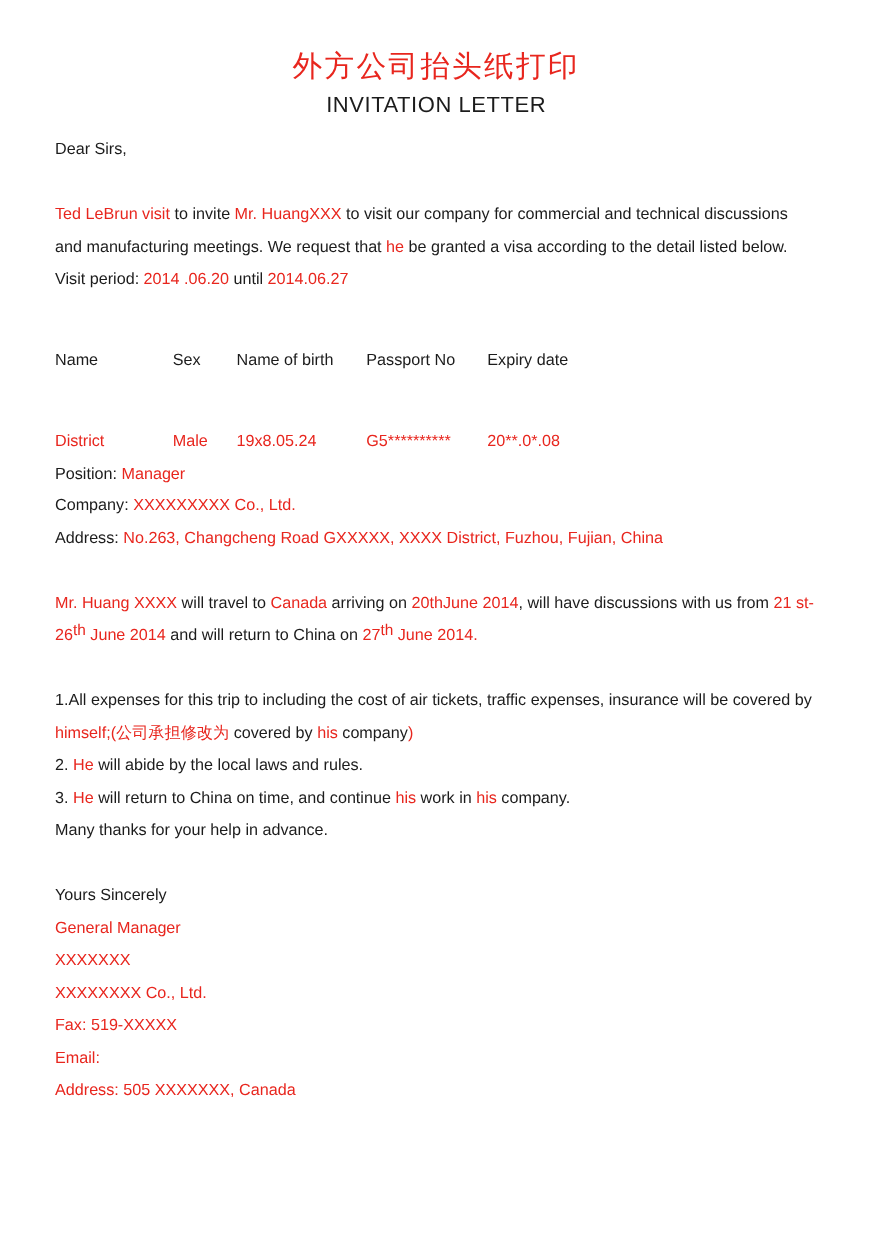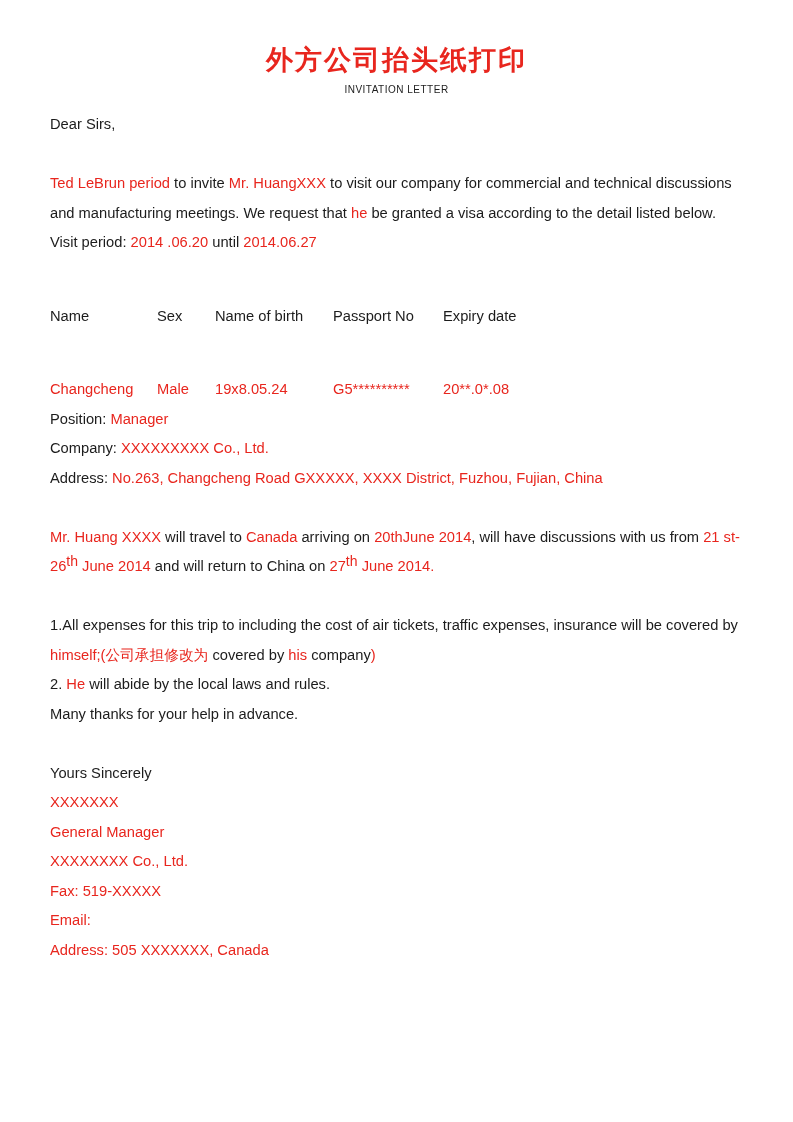--- a/index.html
+++ b/index.html
@@ -22,24 +22,24 @@
     overflow: hidden;
   }
   .title-cn {
     font-family: "Liberation Serif", "DejaVu Serif", serif;
     font-size: 27px;
     letter-spacing: 2px;
     color: var(--red);
     text-align: center;
     line-height: 1.2;
     margin: 0 0 8px 0;
-    font-weight: 700;
+    font-weight: 400;
   }
   .title-en {
-    font-size: 10px;
+    font-size: 20px;
     color: var(--black);
     text-align: center;
     letter-spacing: 0.5px;
     line-height: 1.2;
     margin: 0 0 14px 0;
   }
   #letter-body { width: 692px; }
   .line { line-height: 29.5px; min-height: 29.5px; }
   .blank { height: 29.5px; }
   .red { color: var(--red); }
@@ -60,35 +60,36 @@
 </style>
 </head>
 <body>
 
 <div class="page">
   <div class="title-cn">外方公司抬头纸打印</div>
   <div class="title-en">INVITATION LETTER</div>
   <div id="letter-body">
       <div class="line"><span class="black">Dear Sirs,</span></div>
       <div class="line blank"></div>
-      <div class="line"><span class="red">Ted LeBrun period</span><span class="black"> to invite </span><span class="red">Mr. HuangXXX</span><span class="black"> to visit our company for commercial and technical discussions and manufacturing meetings. We request that </span><span class="red">he</span><span class="black"> be granted a visa according to the detail listed below.</span></div>
+      <div class="line"><span class="red">Ted LeBrun visit</span><span class="black"> to invite </span><span class="red">Mr. HuangXXX</span><span class="black"> to visit our company for commercial and technical discussions and manufacturing meetings. We request that </span><span class="red">he</span><span class="black"> be granted a visa according to the detail listed below.</span></div>
       <div class="line"><span class="black">Visit period: </span><span class="red">2014 .06.20</span><span class="black"> until </span><span class="red">2014.06.27</span></div>
       <div class="line cols"><span class="col col-0 black">Name</span><span class="col col-1 black">Sex</span><span class="col col-2 black">Name of birth</span><span class="col col-3 black">Passport No</span><span class="col col-4 black">Expiry date</span></div>
-      <div class="line cols"><span class="col col-0 red">Changcheng</span><span class="col col-1 red">Male</span><span class="col col-2 red">19x8.05.24</span><span class="col col-3 red">G5**********</span><span class="col col-4 red">20**.0*.08</span></div>
+      <div class="line cols"><span class="col col-0 red">District</span><span class="col col-1 red">Male</span><span class="col col-2 red">19x8.05.24</span><span class="col col-3 red">G5**********</span><span class="col col-4 red">20**.0*.08</span></div>
       <div class="line"><span class="black">Position: </span><span class="red">Manager</span></div>
       <div class="line"><span class="black">Company: </span><span class="red">XXXXXXXXX Co., Ltd.</span></div>
       <div class="line"><span class="black">Address: </span><span class="red">No.263, Changcheng Road GXXXXX, XXXX District, Fuzhou, Fujian, China</span></div>
       <div class="line blank"></div>
       <div class="line"><span class="red">Mr. Huang XXXX</span><span class="black"> will travel to </span><span class="red">Canada</span><span class="black"> arriving on </span><span class="red">20thJune 2014</span><span class="black">, will have discussions with us from </span><span class="red">21 st-26</span><sup class="red">th</sup><span class="red"> June 2014</span><span class="black"> and will return to China on </span><span class="red">27</span><sup class="red">th</sup><span class="red"> June 2014.</span></div>
       <div class="line blank"></div>
       <div class="line"><span class="black">1.All expenses for this trip to including the cost of air tickets, traffic expenses, insurance will be covered by </span><span class="red">himself;(公司承担修改为</span><span class="black"> covered by </span><span class="red">his</span><span class="black"> company</span><span class="red">)</span></div>
       <div class="line"><span class="black">2. </span><span class="red">He</span><span class="black"> will abide by the local laws and rules.</span></div>
+      <div class="line"><span class="black">3. </span><span class="red">He</span><span class="black"> will return to China on time, and continue </span><span class="red">his</span><span class="black"> work in </span><span class="red">his</span><span class="black"> company.</span></div>
       <div class="line"><span class="black">Many thanks for your help in advance.</span></div>
       <div class="line blank"></div>
       <div class="line"><span class="black">Yours Sincerely</span></div>
+      <div class="line"><span class="red">General Manager</span></div>
       <div class="line"><span class="red">XXXXXXX</span></div>
-      <div class="line"><span class="red">General Manager</span></div>
       <div class="line"><span class="red">XXXXXXXX Co., Ltd.</span></div>
       <div class="line"><span class="red">Fax: 519-XXXXX</span></div>
       <div class="line"><span class="red">Email:</span></div>
       <div class="line"><span class="red">Address: 505 XXXXXXX, Canada</span></div>
     </div>
 </div>
 
 </body></html>

